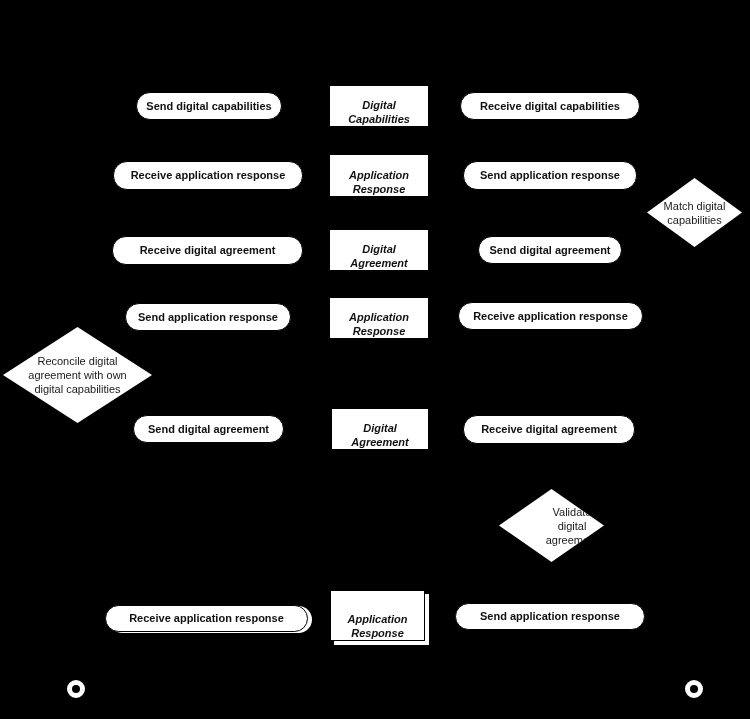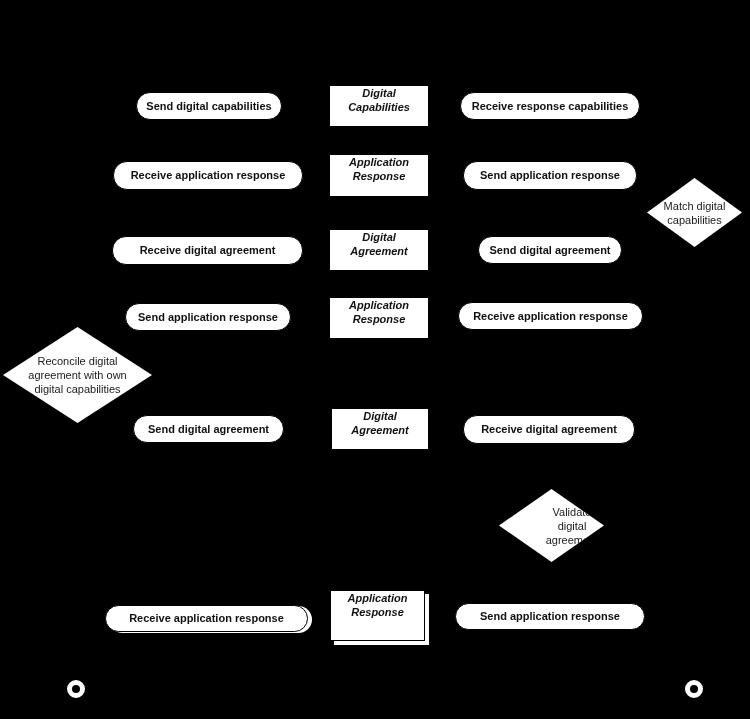--- a/index.html
+++ b/index.html
@@ -33,21 +33,21 @@
     background: #ffffff;
     border-radius: 14px;
   }
   .echo.rect { border-radius: 0; }
   .message {
     position: absolute;
     box-sizing: border-box;
     background: #ffffff;
     border: 1px solid #000000;
     display: flex;
-    align-items: flex-start;
+    align-items: flex-end;
     justify-content: center;
     font-style: italic;
     font-weight: bold;
     font-size: 11px;
     line-height: 14px;
     color: #111111;
     text-align: center;
   }
   .message span { display: block; width: 80px; }
   .gateway {
@@ -98,21 +98,21 @@
     <span>Application Response</span>
   </div>
   <div class="message" style="left:331px;top:408px;width:98px;height:42px;">
     <span>Digital Agreement</span>
   </div>
   <div class="echo rect" style="left:334px;top:594px;width:95px;height:51px;"></div>
   <div class="message" style="left:330px;top:590px;width:95px;height:51px;">
     <span>Application Response</span>
   </div>
 
-  <div class="task" style="left:460px;top:92px;width:180px;height:28px;">Receive response capabilities</div>
+  <div class="task" style="left:460px;top:92px;width:180px;height:28px;">Receive digital capabilities</div>
   <div class="task" style="left:463px;top:161px;width:174px;height:29px;">Send application response</div>
   <div class="task" style="left:478px;top:236px;width:144px;height:28px;">Send digital agreement</div>
   <div class="task" style="left:458px;top:302px;width:185px;height:28px;">Receive application response</div>
   <div class="task" style="left:463px;top:415px;width:172px;height:29px;">Receive digital agreement</div>
   <div class="task" style="left:455px;top:603px;width:190px;height:27px;">Send application response</div>
 
   <div class="gateway" style="left:647px;top:178px;width:95px;height:69px;">
     <span style="width:64px;">Match digital capabilities</span>
   </div>
   <div class="gateway" style="left:3px;top:327px;width:149px;height:96px;">

